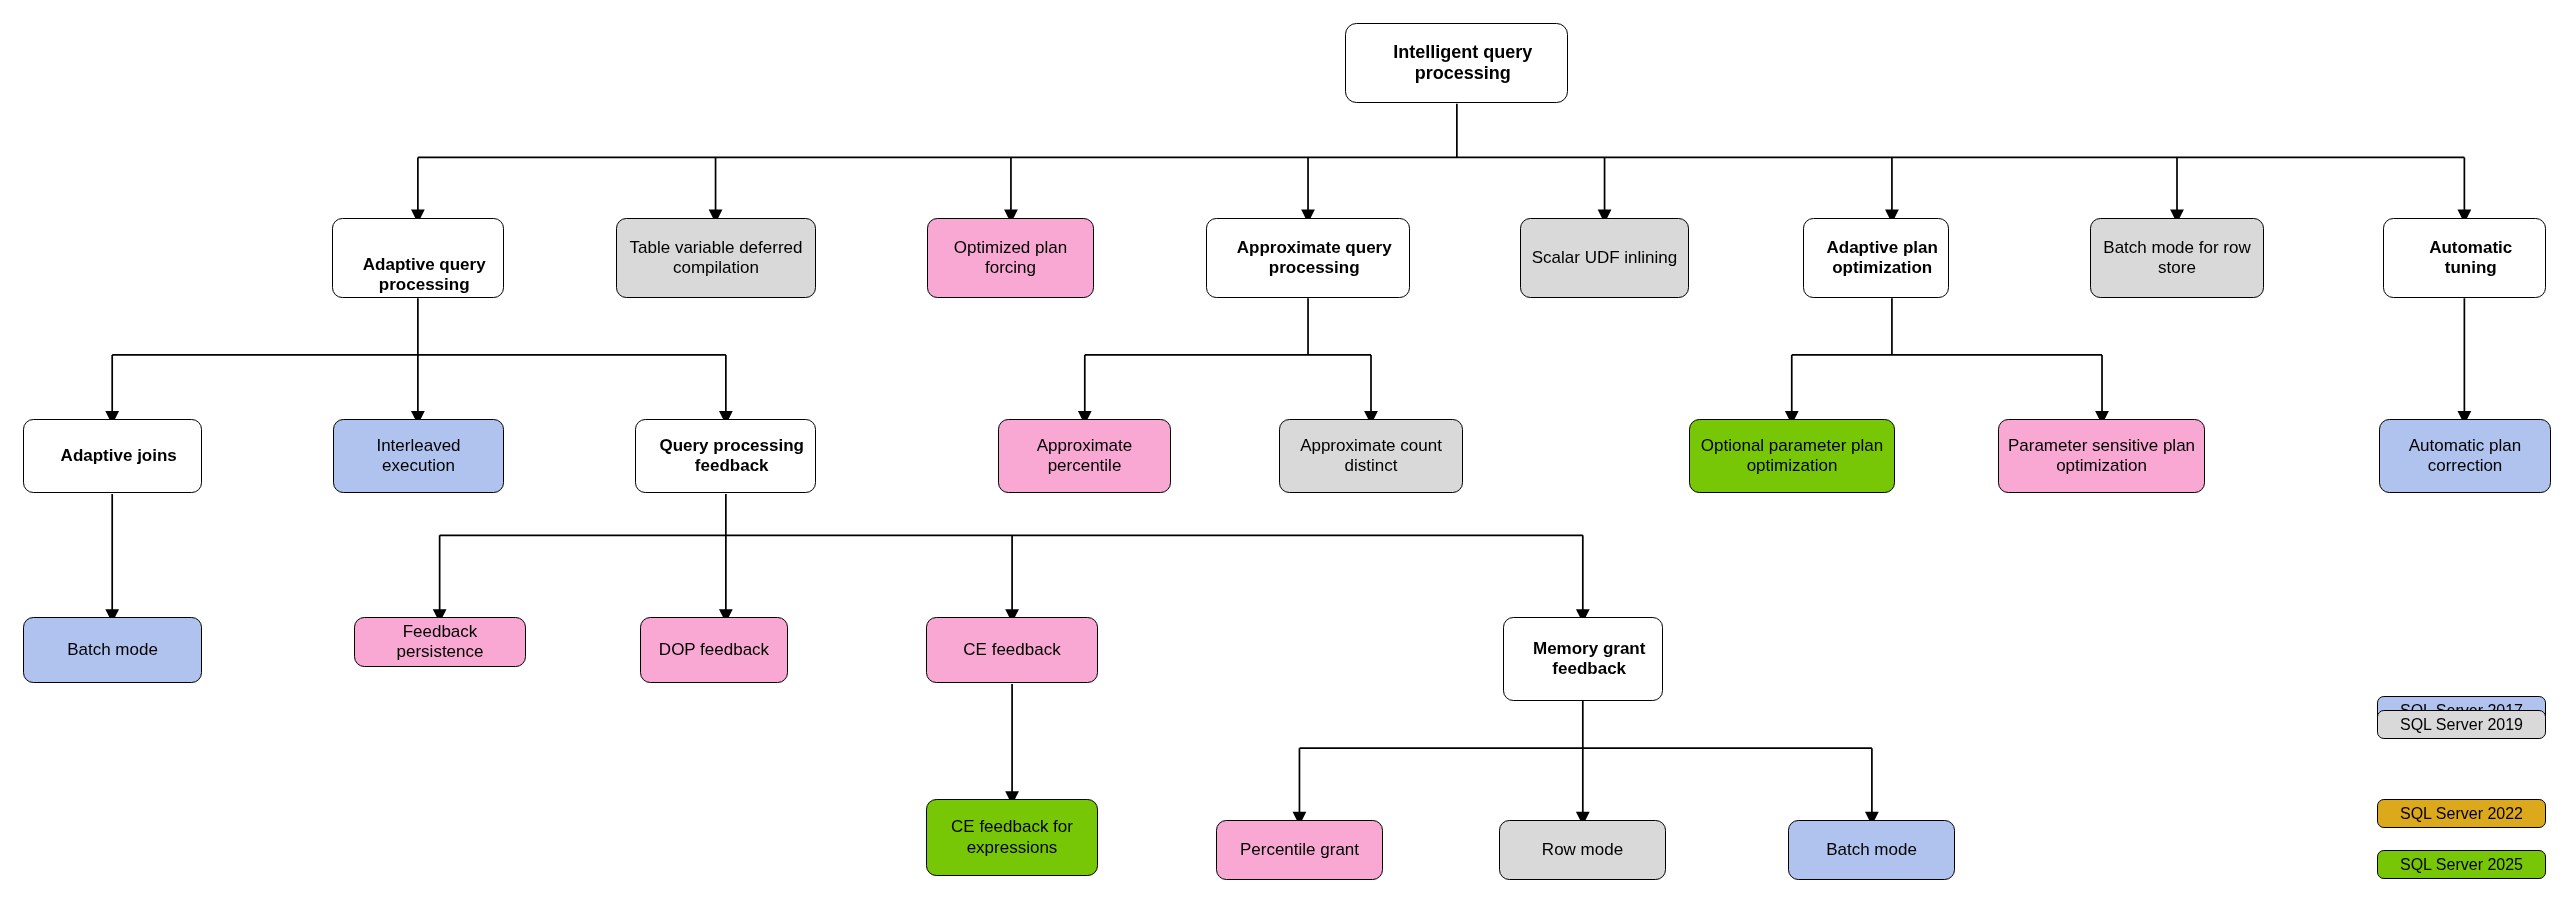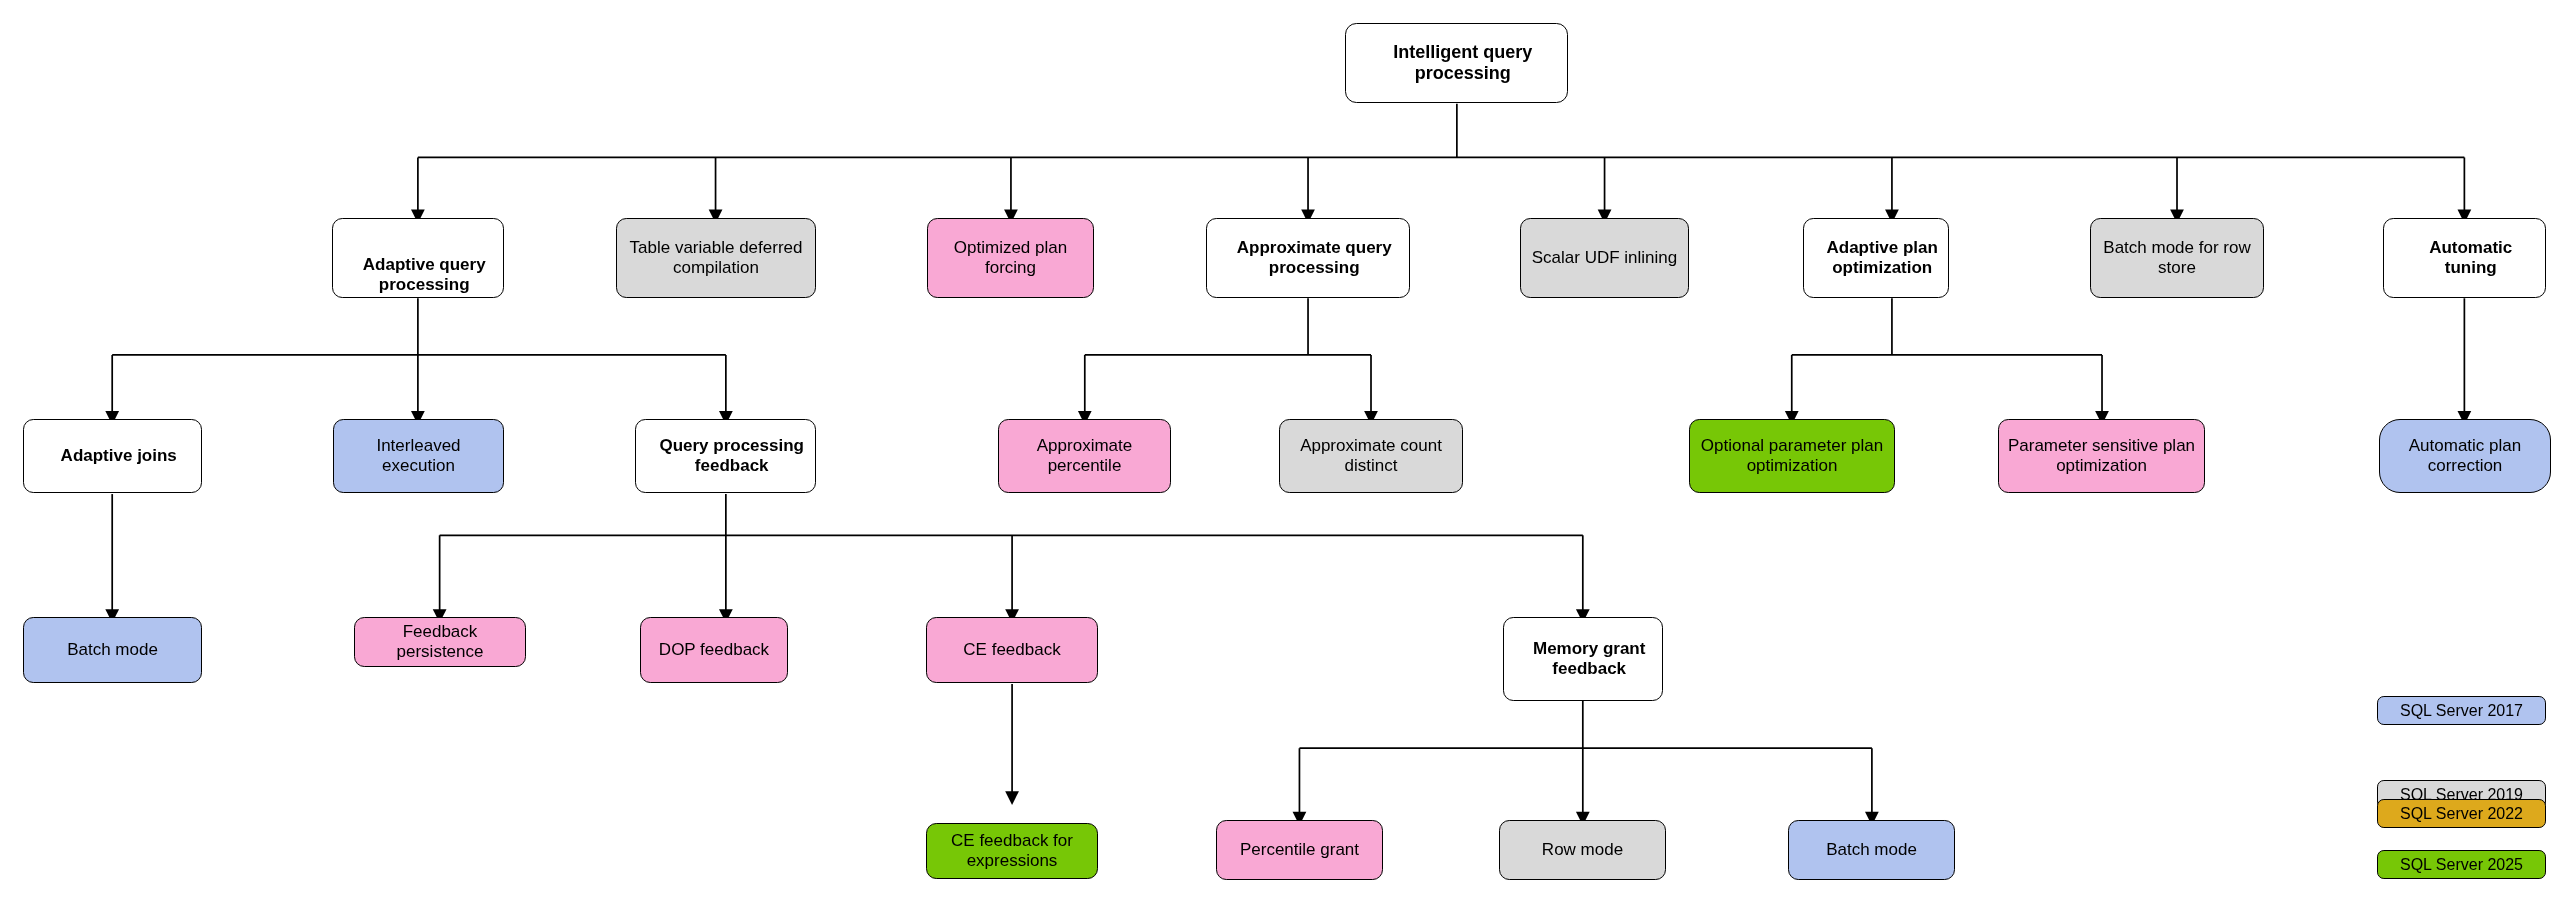--- a/index.html
+++ b/index.html
@@ -186,21 +186,21 @@
   </div>
 
   <div class="node green" style="left:1689px; top:419px; width:206px; height:74px;">
     <span>Optional parameter plan optimization</span>
   </div>
 
   <div class="node orange" style="left:1998px; top:419px; width:207px; height:74px;">
     <span>Parameter sensitive plan optimization</span>
   </div>
 
-  <div class="node blue" style="left:2379px; top:419px; width:172px; height:74px;border-radius:21px;">
+  <div class="node blue" style="left:2379px; top:419px; width:172px; height:74px;">
     <span>Automatic plan correction</span>
   </div>
 
   <div class="node blue" style="left:23px; top:617px; width:179px; height:66px;">
     <span>Batch mode</span>
   </div>
 
   <div class="node orange" style="left:354px; top:617px; width:172px; height:50px;">
     <span>Feedback persistence</span>
   </div>
@@ -210,40 +210,40 @@
   </div>
 
   <div class="node orange" style="left:926px; top:617px; width:172px; height:66px;">
     <span>CE feedback</span>
   </div>
 
   <div class="node white" style="left:1503px; top:617px; width:160px; height:84px;">
     <span>Memory grant feedback</span>
   </div>
 
-  <div class="node green" style="left:926px; top:799px; width:172px; height:56px;margin-top:24px;">
+  <div class="node green" style="left:926px; top:799px; width:172px; height:77px;">
     <span>CE feedback for expressions</span>
   </div>
 
   <div class="node orange" style="left:1216px; top:820px; width:167px; height:60px;">
     <span>Percentile grant</span>
   </div>
 
   <div class="node gray" style="left:1499px; top:820px; width:167px; height:60px;">
     <span>Row mode</span>
   </div>
 
   <div class="node blue" style="left:1788px; top:820px; width:167px; height:60px;">
     <span>Batch mode</span>
   </div>
 
   <div class="legend-item blue" style="left:2377px; top:696px; width:169px; height:29px;">
     <span>SQL Server 2017</span>
   </div>
-  <div class="legend-item gray" style="left:2377px; top:780px; width:169px; height:29px;">
+  <div class="legend-item gray" style="left:2377px; top:710px; width:169px; height:29px;">
     <span>SQL Server 2019</span>
   </div>
   <div class="legend-item orange" style="left:2377px; top:799px; width:169px; height:29px;">
     <span>SQL Server 2022</span>
   </div>
   <div class="legend-item green" style="left:2377px; top:850px; width:169px; height:29px;">
     <span>SQL Server 2025</span>
   </div>
 
 </div>

